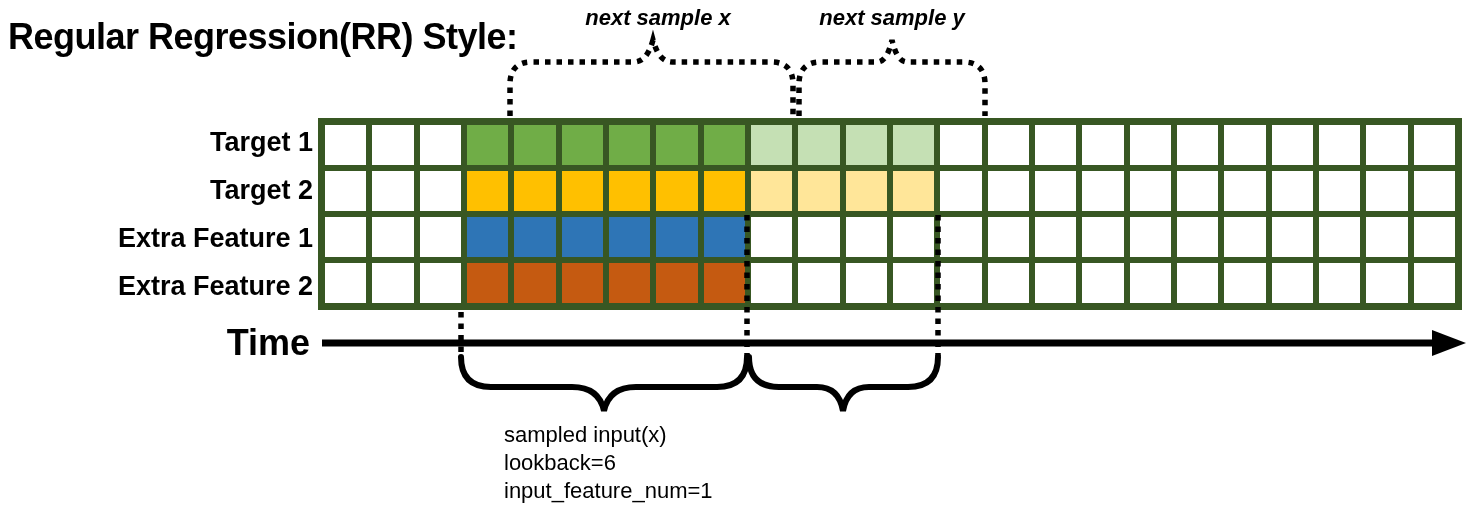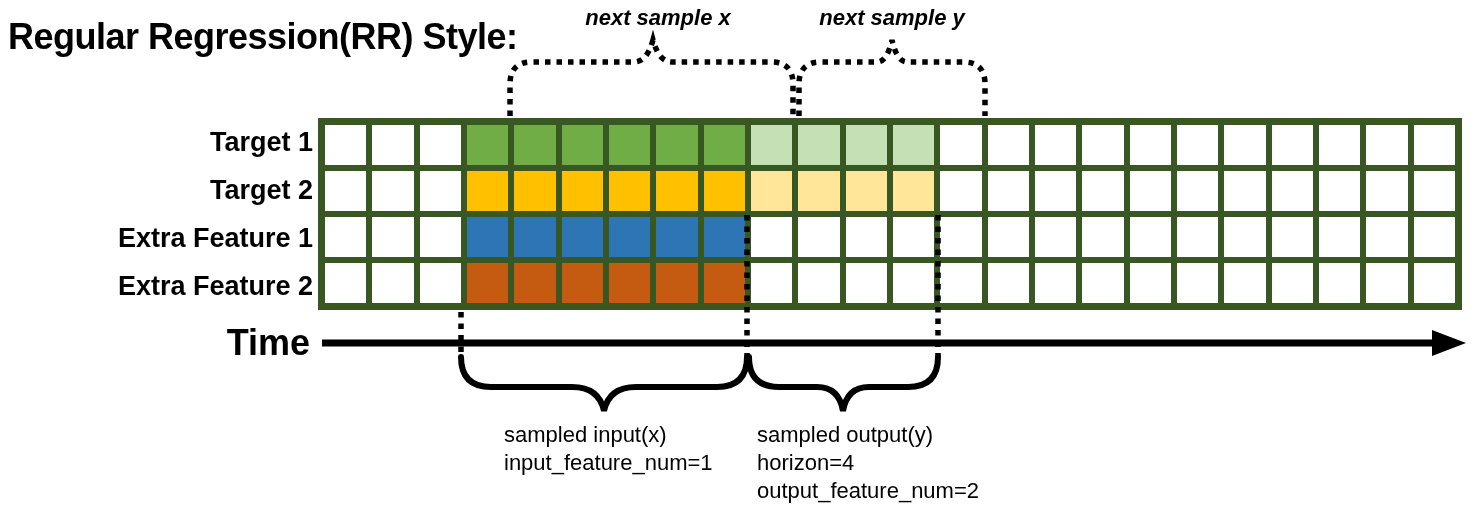--- a/index.html
+++ b/index.html
@@ -183,21 +183,17 @@
     <line x1="322" y1="343" x2="1436" y2="343" stroke="#000" stroke-width="7"></line>
     <polygon points="1466,343 1432,330 1432,356" fill="#000"></polygon>
 
     <path d="M 461 357 Q 461 387 491 387 L 572 387 Q 599 387 604 411 Q 609 387 636 387 L 717 387 Q 747 387 747 357" fill="none" stroke="#000" stroke-width="6" stroke-linecap="round"></path>
 
     <path d="M 749 357 Q 749 387 779 387 L 817 387 Q 839 387 843 411 Q 847 387 869 387 L 908 387 Q 938 387 938 357" fill="none" stroke="#000" stroke-width="6" stroke-linecap="round"></path>
   </svg>
 
   <div class="callout callout-input">
     <div>sampled input(x)</div>
+    <div>lookback=6</div>
     <div>input_feature_num=1</div>
-  </div>
-  <div class="callout callout-output">
-    <div>sampled output(y)</div>
-    <div>horizon=4</div>
-    <div>output_feature_num=2</div>
   </div>
 
 </div>
 
 </body></html>

